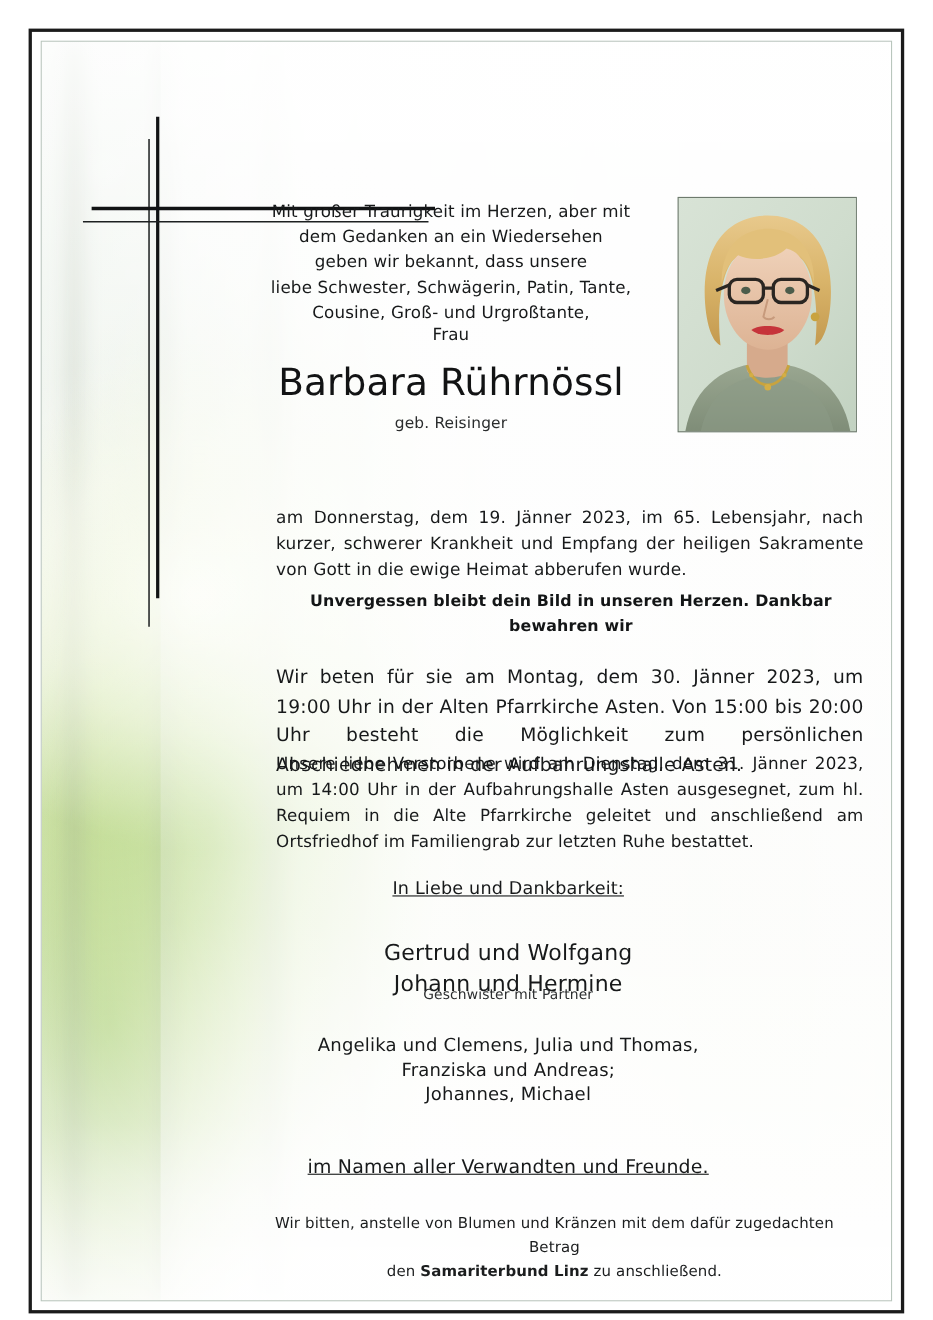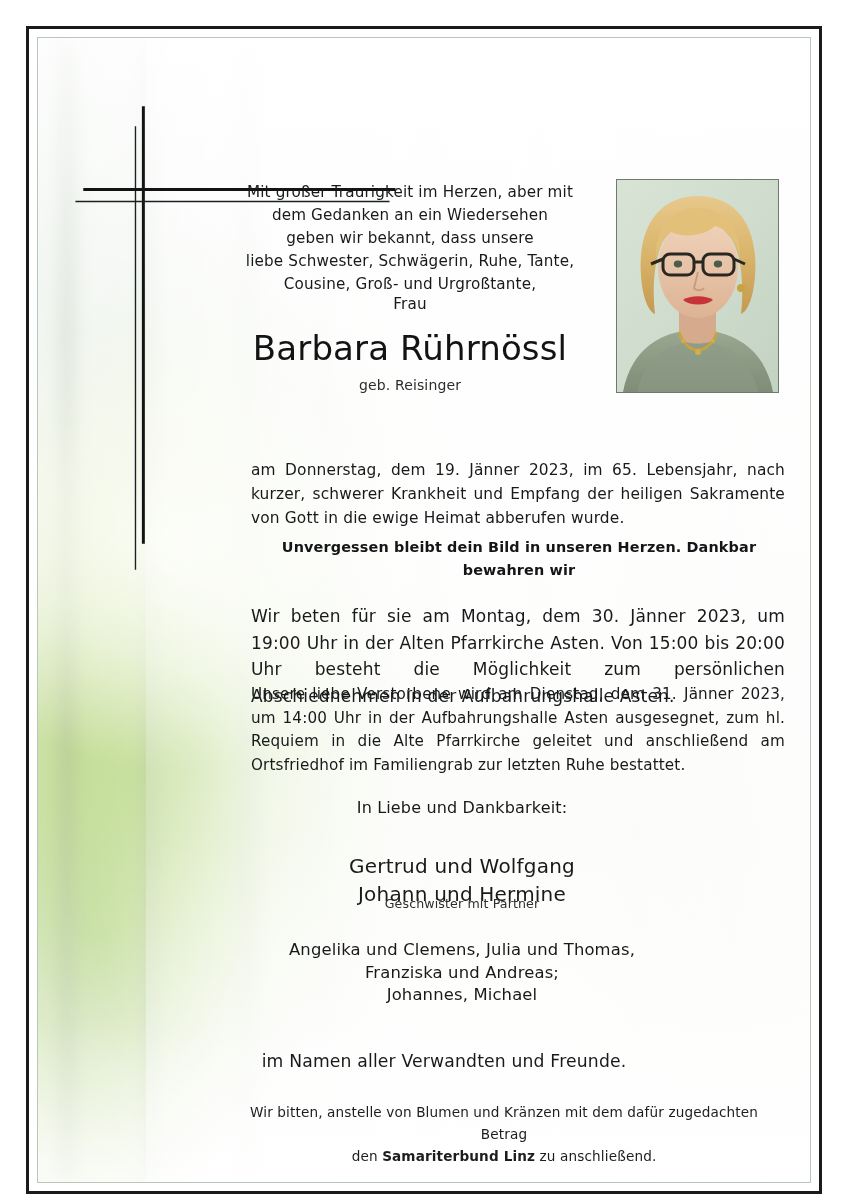--- a/index.html
+++ b/index.html
@@ -125,26 +125,26 @@
     overflow:hidden;
   }
 
   
   #p-death{left:213px;top:420px;width:534px;font-size:15.4px;line-height:1.56;}
   #p-verse{left:225px;top:498px;width:512px;font-size:14.4px;line-height:1.58;font-weight:600;color:#131516;}
   #p-pray{left:213px;top:565px;width:534px;font-size:17px;line-height:1.56;}
   #p-burial{left:213px;top:645px;width:534px;font-size:15.2px;line-height:1.56;}
 
   
-  #love{left:184px;top:760px;width:480px;font-size:16px;}
+  #love{left:184px;top:760px;width:480px;font-size:16px;text-decoration:underline;}
   #sib-names{left:184px;top:815px;width:480px;font-size:20px;line-height:1.38;}
   #sib-rel{left:184px;top:858px;width:480px;font-size:12.6px;color:#2c2e2f;}
   #nn-names{left:174px;top:901px;width:500px;font-size:16.4px;line-height:1.38;}
   #nn-rel{left:174px;top:962px;width:500px;font-size:12.4px;color:#2c2e2f;}
-  #allrel{left:156px;top:1012px;width:500px;font-size:17.2px;}
+  #allrel{left:174px;top:1012px;width:500px;font-size:17.2px;text-decoration:underline;}
 
   
   #don{left:196px;top:1063px;width:540px;font-size:13.6px;line-height:1.62;color:#1b1d1e;}
   #don b{font-weight:700;}
 </style>
 </head>
 <body>
 
 <div class="page">
   <div class="card-frame">
@@ -233,21 +233,21 @@
               <circle cx="124" cy="108" r="4" fill="#c9a33f"></circle>
 
               <rect width="161" height="212" fill="none"></rect>
             </svg>
           </div>
 
           <div class="txt ctr" id="intro">
             <div>Mit großer Traurigkeit im Herzen, aber mit</div>
             <div>dem Gedanken an ein Wiedersehen</div>
             <div>geben wir bekannt, dass unsere</div>
-            <div>liebe Schwester, Schwägerin, Ruhe, Tante,</div>
+            <div>liebe Schwester, Schwägerin, Patin, Tante,</div>
             <div>Cousine, Groß- und Urgroßtante,</div>
           </div>
 
           <div class="txt ctr" id="frau">Frau</div>
           <div class="txt ctr" id="name">Barbara Rührnössl</div>
           <div class="txt ctr" id="maiden">geb. Reisinger</div>
 
           <div class="txt jst" id="p-death">am Donnerstag, dem 19. Jänner 2023, im 65. Lebensjahr, nach kurzer, schwerer Krankheit und Empfang der heiligen Sakramente von Gott in die ewige Heimat abberufen wurde.</div>
 
           <div class="txt ctr" id="p-verse">

